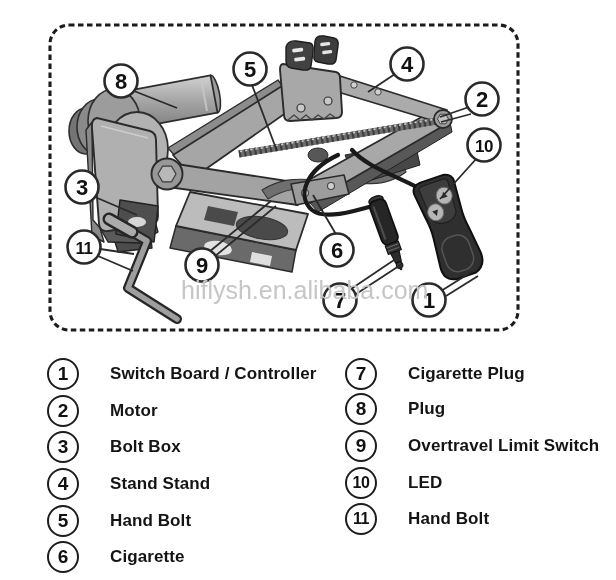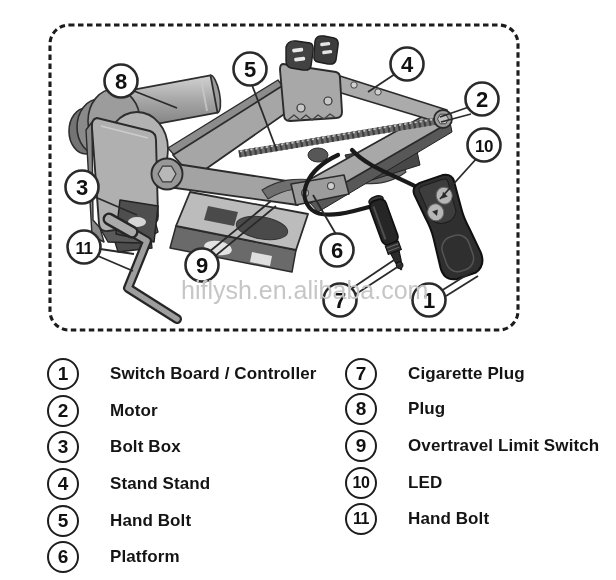--- a/index.html
+++ b/index.html
@@ -245,21 +245,21 @@
     <div class="lrow lc r4">
       <span class="lcirc">4</span>
       <span class="llabel">Stand Stand</span>
     </div>
     <div class="lrow lc r5">
       <span class="lcirc">5</span>
       <span class="llabel">Hand Bolt</span>
     </div>
     <div class="lrow lc r6">
       <span class="lcirc">6</span>
-      <span class="llabel">Platform</span>
+      <span class="llabel">Cigarette</span>
     </div>
     <div class="lrow rc s1">
       <span class="lcirc">7</span>
       <span class="llabel">Cigarette Plug</span>
     </div>
     <div class="lrow rc s2">
       <span class="lcirc">8</span>
       <span class="llabel">Plug</span>
     </div>
     <div class="lrow rc s3">

